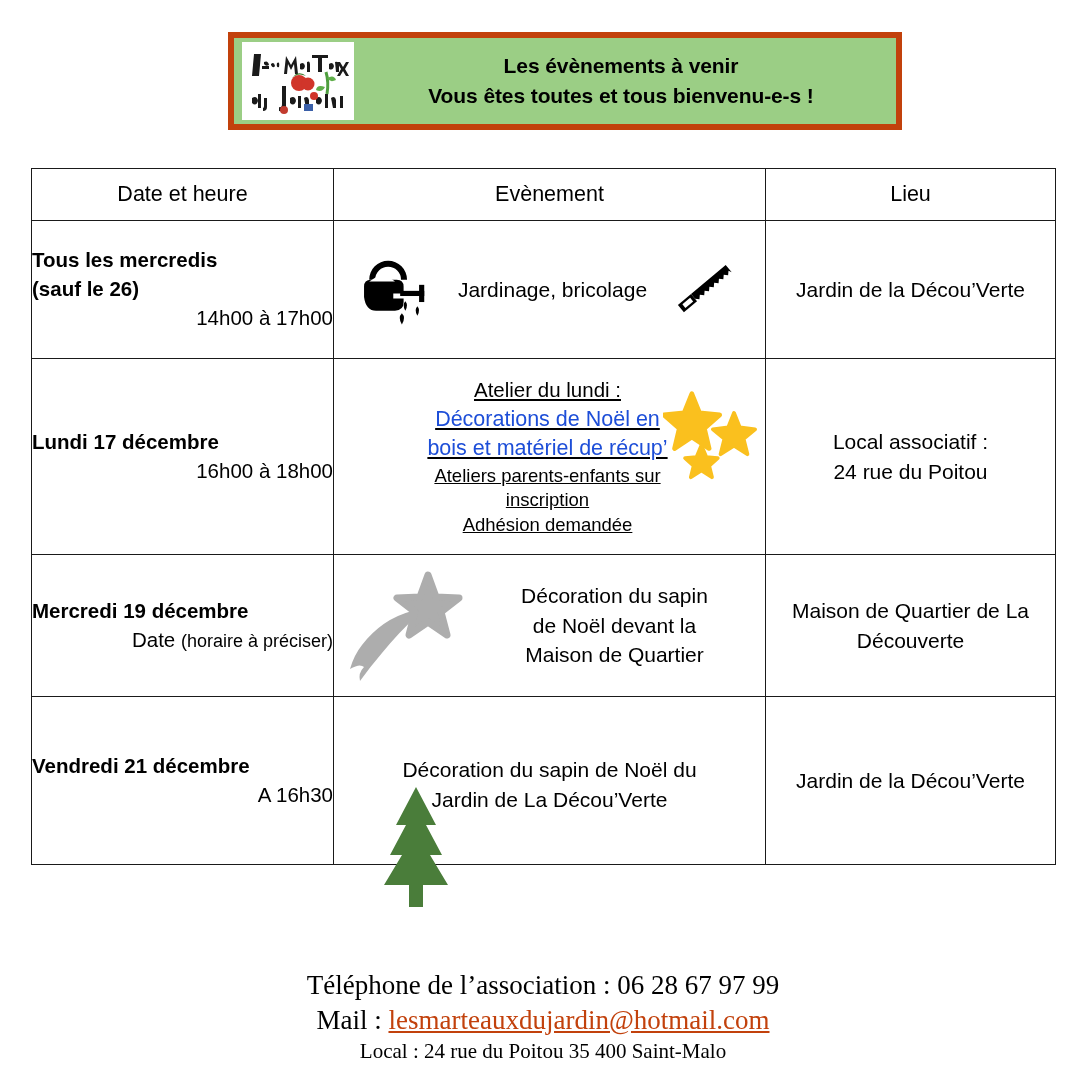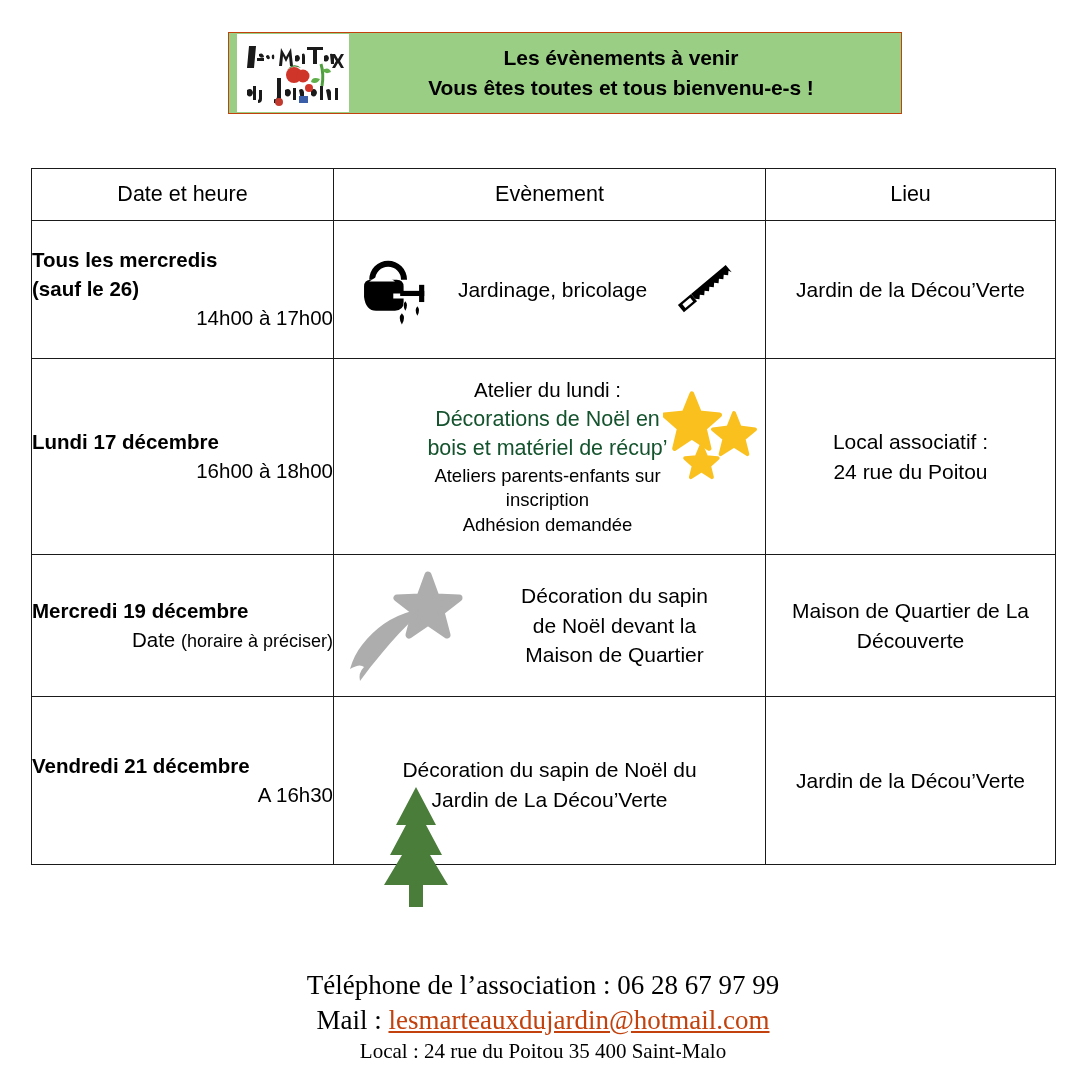--- a/index.html
+++ b/index.html
@@ -15,23 +15,23 @@
     position: relative;
     overflow: hidden;
   }
 
   
   .banner {
     position: absolute;
     left: 228px;
     top: 32px;
     width: 674px;
-    height: 82px;
+    height: 98px;
     background: #9BCE85;
-    border: 1px solid #c2410c;
+    border: 6px solid #c2410c;
     box-sizing: border-box;
     display: flex;
     align-items: center;
   }
   .banner-logo {
     width: 112px;
     height: 78px;
     margin-left: 8px;
     background: #ffffff;
     flex: 0 0 auto;
@@ -105,21 +105,21 @@
 
   
   .event-cell {
     text-align: center;
     font-size: 20.5px;
     line-height: 1.40;
     padding: 6px 6px;
     position: relative;
   }
   .ev-red {
-    color: #14532d;
+    color: #1d4ed8;
     font-size: 21.5px;
     line-height: 1.38;
   }
   .ev-small {
     font-size: 18.5px;
     line-height: 1.32;
   }
   .ev-line { display: block; }
 
   .row1 { height: 138px; }
@@ -133,21 +133,21 @@
     align-items: center;
     justify-content: center;
     gap: 20px;
     height: 100%;
   }
   .icon-can { width: 86px; height: 86px; flex: 0 0 auto; }
   .icon-saw { width: 78px; height: 78px; flex: 0 0 auto; margin-left: 2px; }
   .r1-text { font-size: 21px; white-space: nowrap; }
 
   
-  .r2-wrap { position: relative; height: 100%; display: flex; flex-direction: column; justify-content: flex-start; }
+  .r2-wrap { position: relative; height: 100%; display: flex; flex-direction: column; justify-content: flex-start; text-decoration: underline; }
   .stars {
     position: absolute;
     right: 6px;
     top: 14px;
     width: 96px;
     height: 92px;
   }
   .r2-lines { padding-right: 4px; }
 
   

